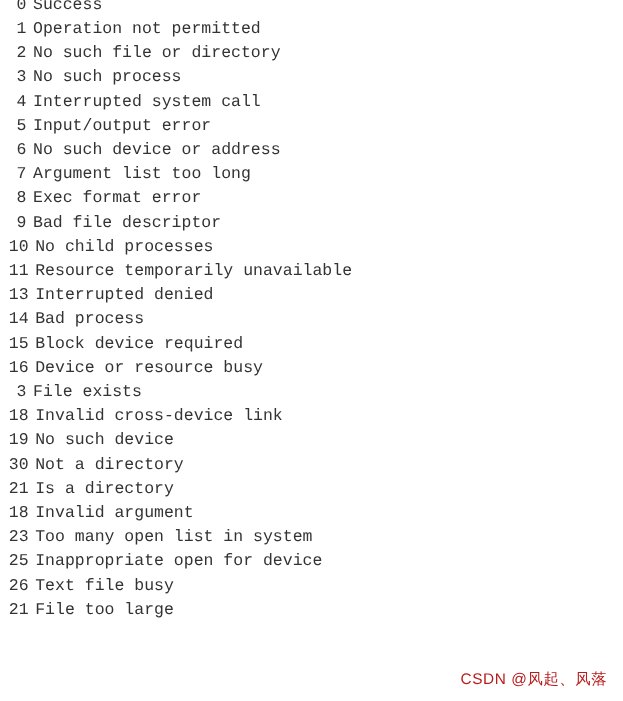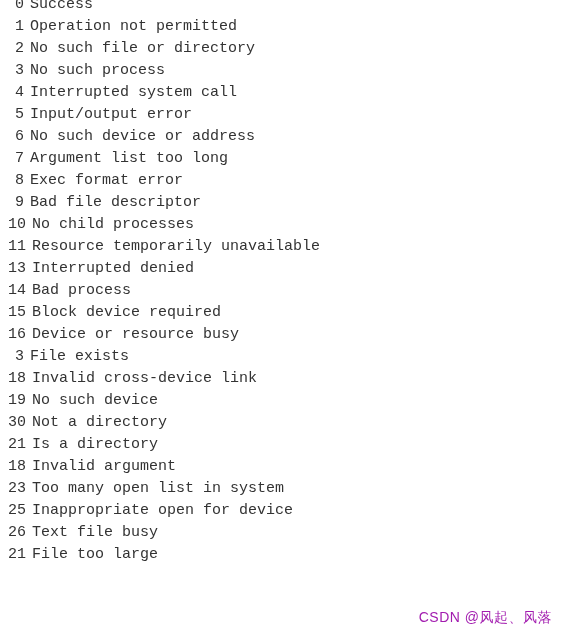--- a/index.html
+++ b/index.html
@@ -28,21 +28,21 @@
       min-width: 22px;
       padding-right: 6px;
     }
     .partial-top {
       margin-top: -10px;
     }
     .watermark {
       position: absolute;
       right: 14px;
       bottom: 10px;
-      color: #a21caf;
+      color: #b91c1c;
       font-family: Arial, sans-serif;
       font-size: 14px;
       letter-spacing: 0.5px;
       pointer-events: none;
     }
   </style>
 </head>
 <body>
 
 <div class="content">

